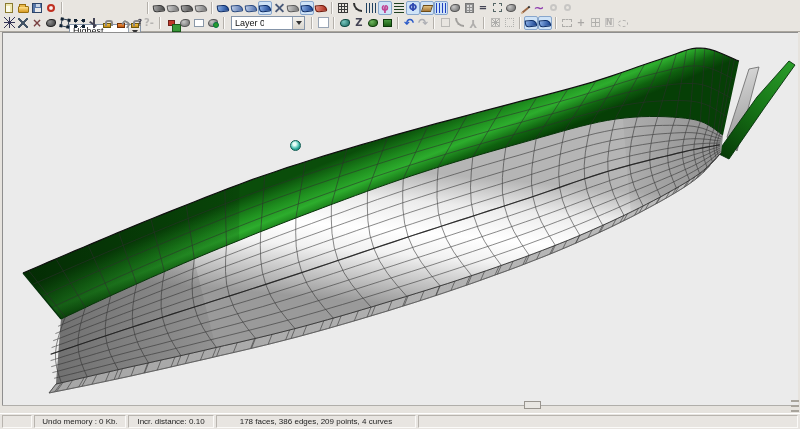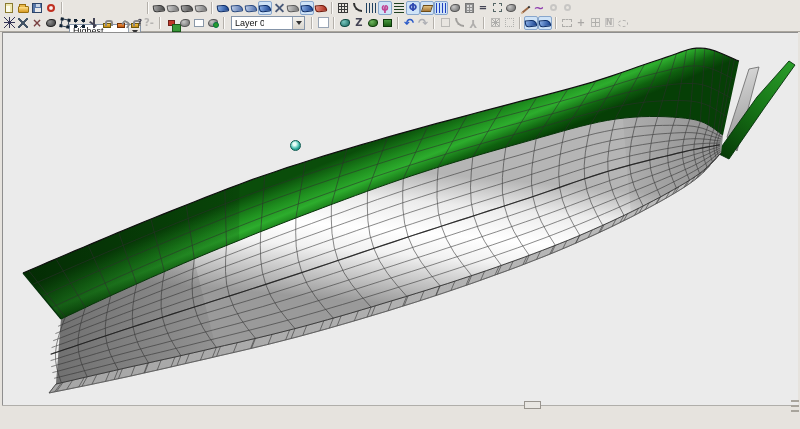--- a/index.html
+++ b/index.html
@@ -531,13 +531,20 @@
       </svg>
     <div id="marker" style="left: 287px; top: 107px;"></div>
   </div>
 
   <div id="scrollstrip">
     <div id="hline"></div>
     <div id="hthumb"></div>
     <div id="grip"></div>
   </div>
 
+  <div id="statusbar">
+    <div class="scell" style="width:30px"></div>
+    <div class="scell" style="width:92px">Undo memory : 0 Kb.</div>
+    <div class="scell" style="width:86px">Incr. distance: 0.10</div>
+    <div class="scell" style="width:200px">178 faces, 386 edges, 209 points, 4 curves</div>
+    <div class="scell" style="flex:1"></div>
+  </div>
 </div>
 
 </body></html>

